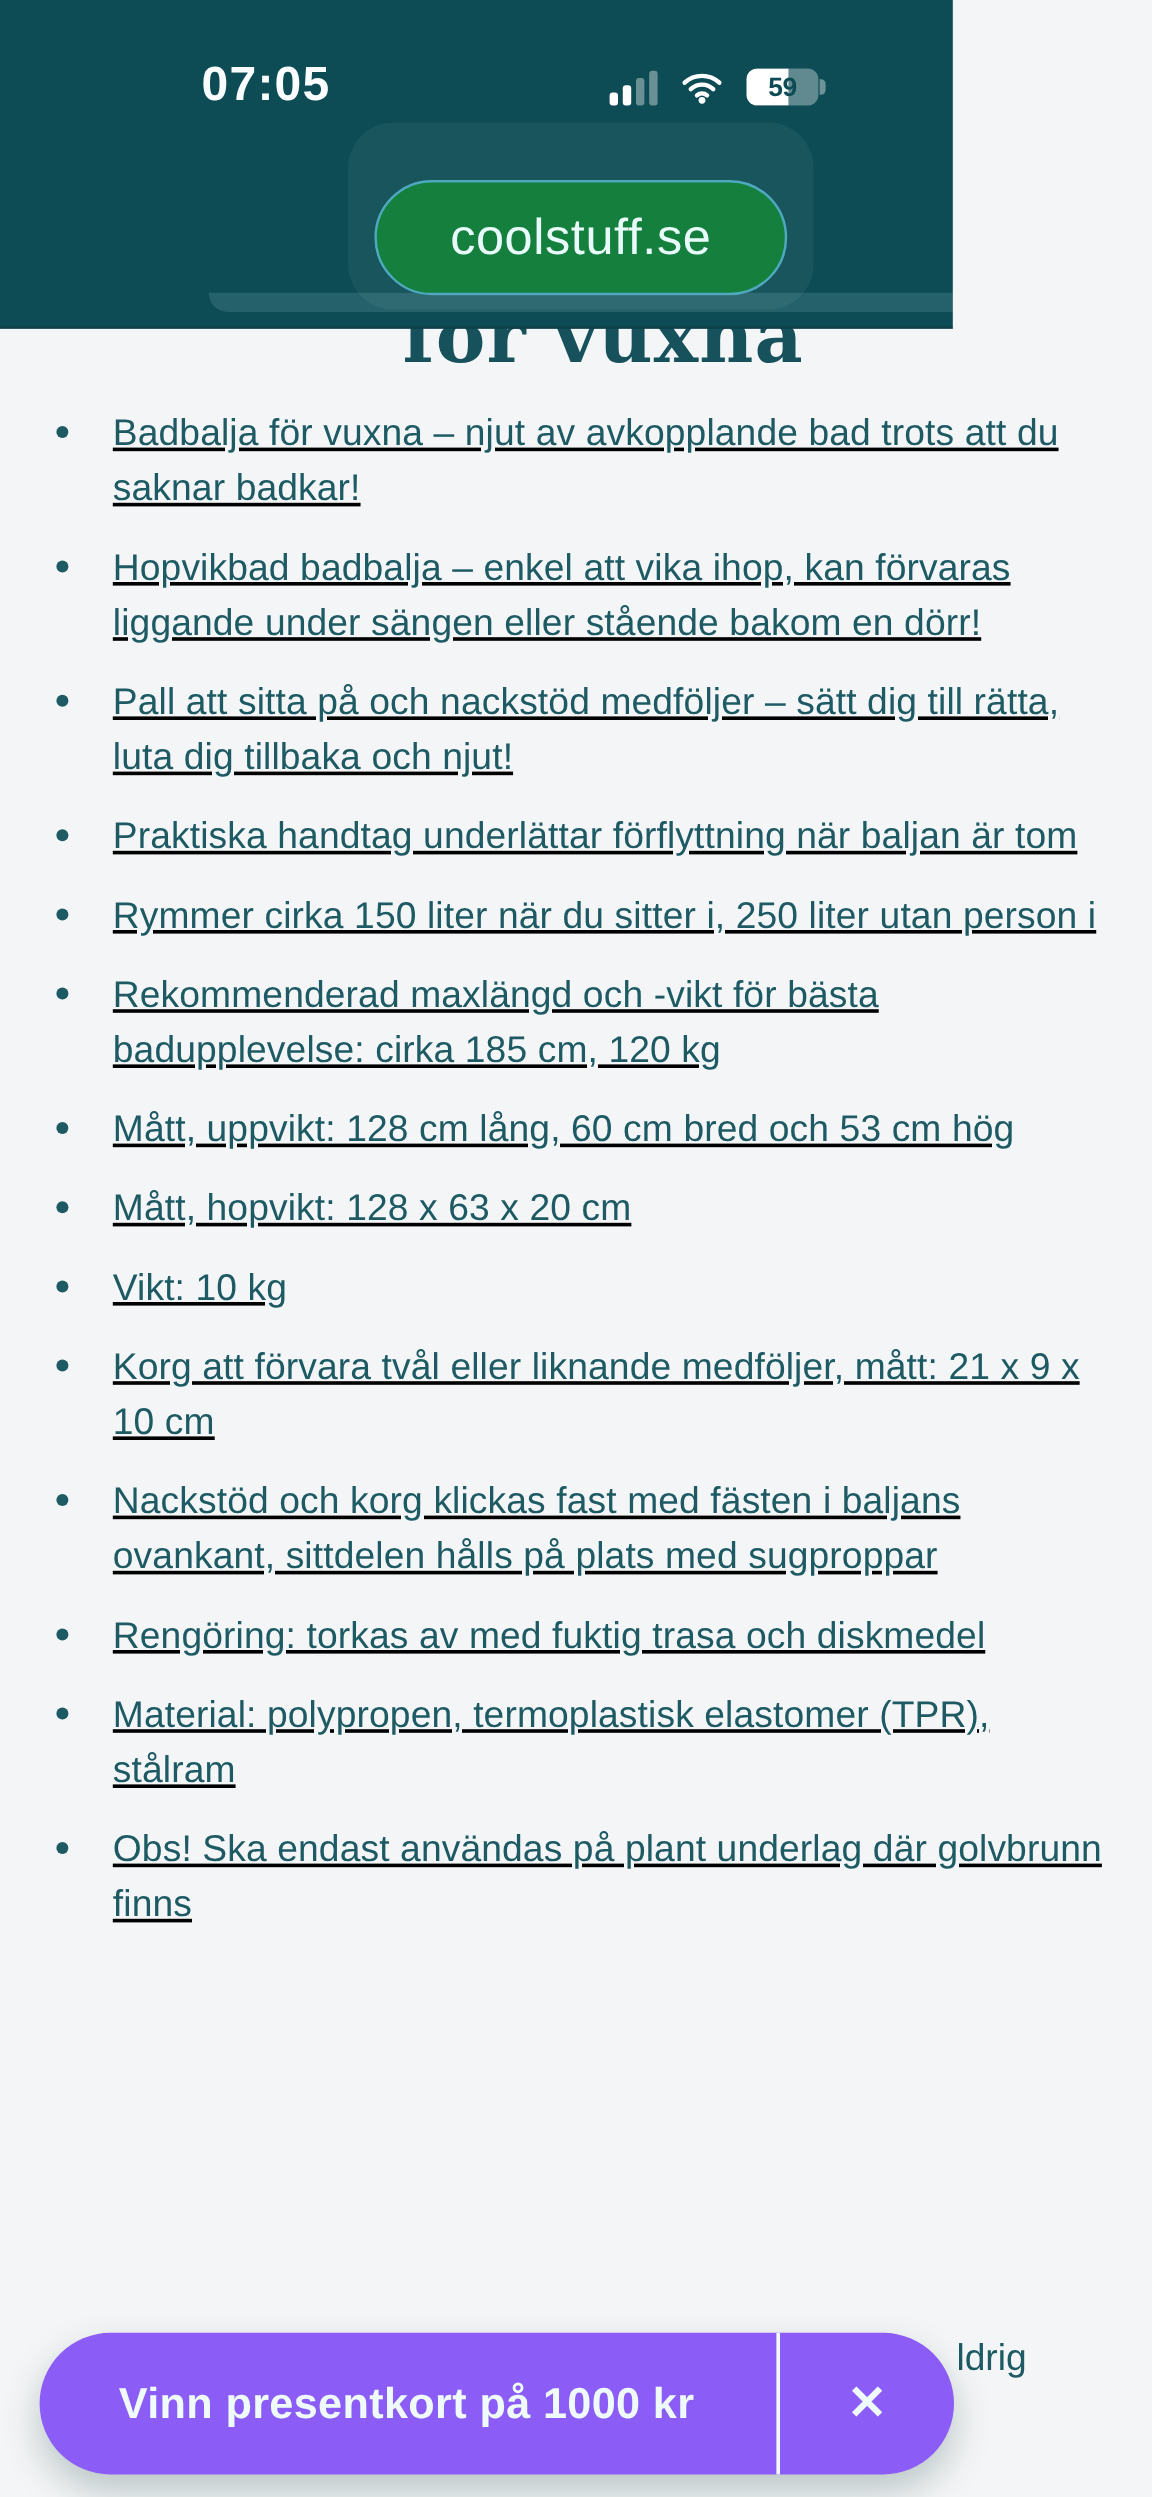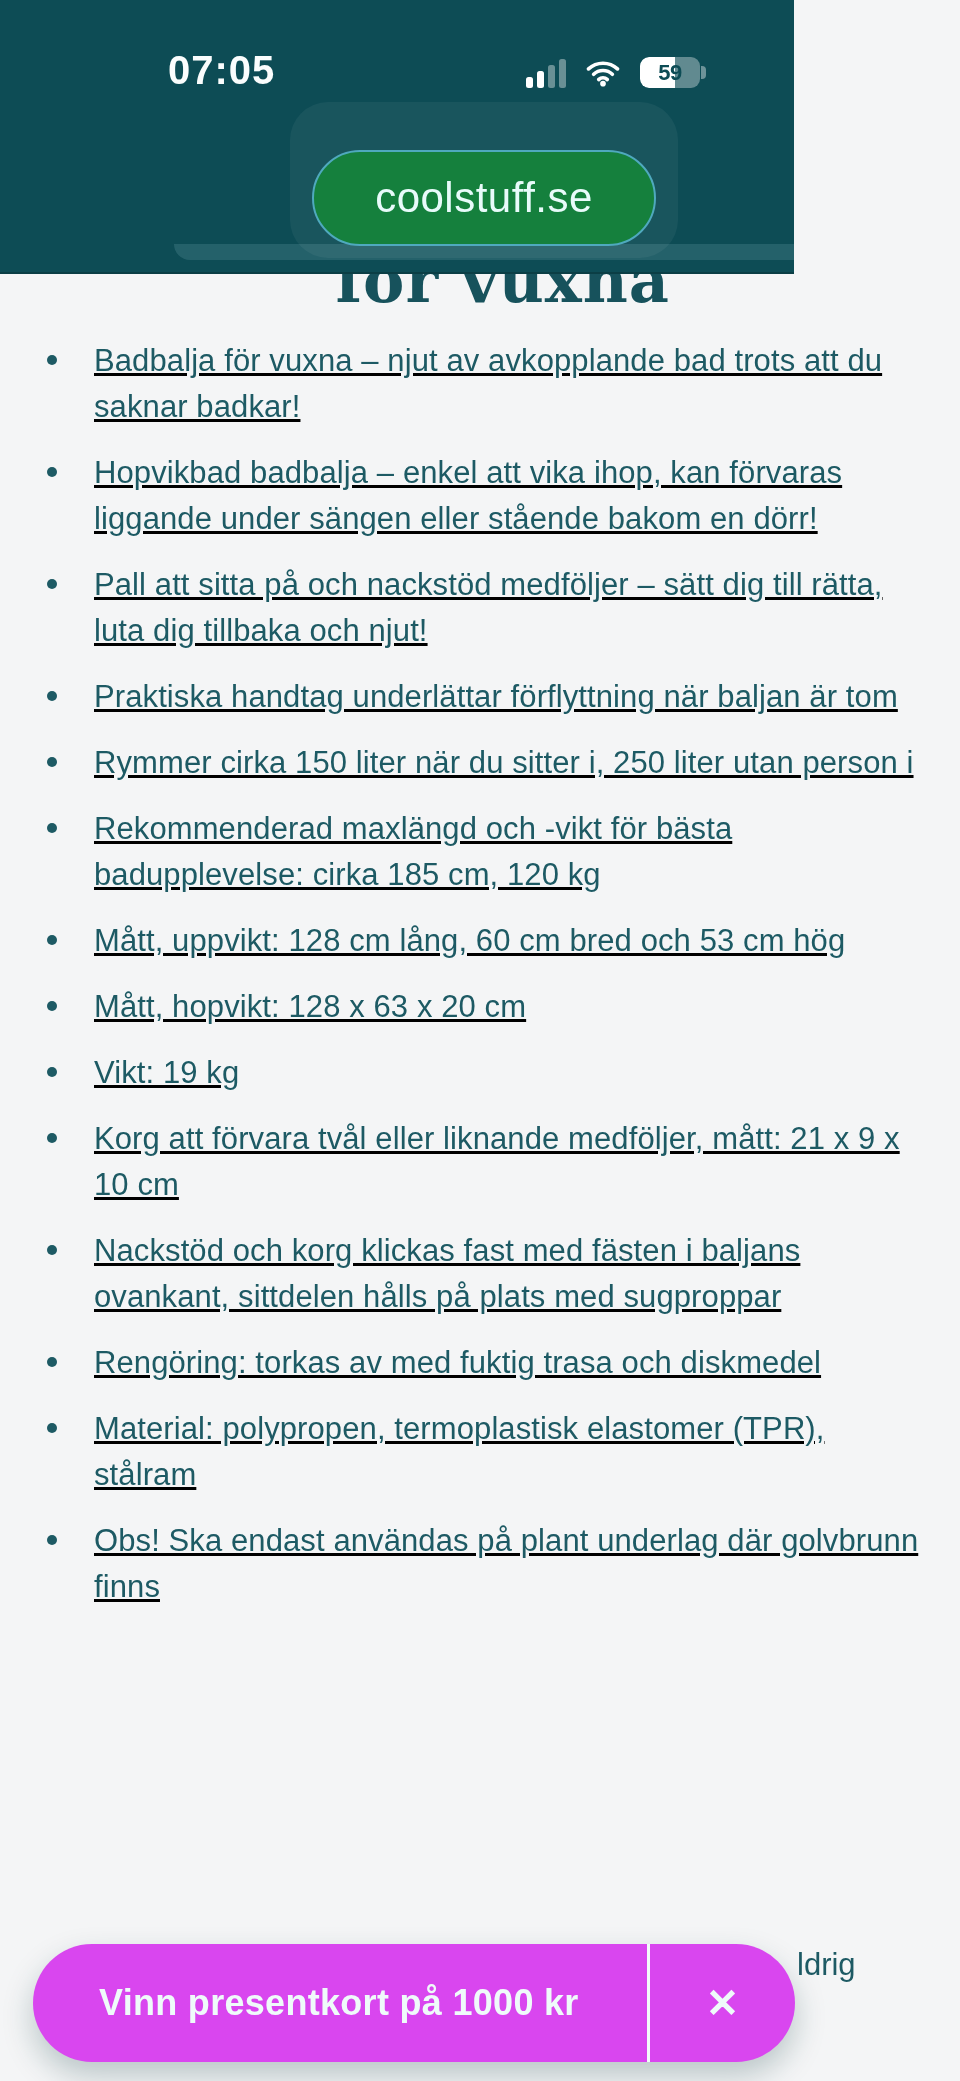--- a/index.html
+++ b/index.html
@@ -16,21 +16,21 @@
     border-bottom:2px solid rgba(8,36,41,0.35);
   }
   .header-band{
     position:absolute;right:0;top:244px;width:620px;height:16px;
     background:rgba(160,210,215,0.16);border-radius:0 0 0 16px;
   }
   .time{
     position:absolute;left:168px;top:48px;
     color:#FAFDFD;font-size:40px;font-weight:600;letter-spacing:1px;
   }
-  .status-icons{position:absolute;right:88px;top:54px;height:34px;display:flex;align-items:flex-end;gap:20px;}
+  .status-icons{position:absolute;right:106px;top:54px;height:34px;display:flex;align-items:flex-end;gap:20px;}
   .signal{display:flex;align-items:flex-end;gap:4px;height:30px;}
   .signal i{display:block;width:7px;border-radius:2.5px;background:#FFFFFF;}
   .signal i:nth-child(1){height:11px;}
   .signal i:nth-child(2){height:17px;}
   .signal i:nth-child(3){height:23px;background:rgba(255,255,255,0.38);}
   .signal i:nth-child(4){height:29px;background:rgba(255,255,255,0.38);}
   .wifi{width:34px;height:30px;}
   .battery{position:relative;width:66px;height:31px;}
   .battery .shell{
     position:absolute;left:0;top:0;width:60px;height:31px;border-radius:9px;
@@ -77,21 +77,21 @@
     border-radius:50%;background:#1D5A64;
   }
   .cutoff-fragment{
     position:absolute;left:797px;top:1942px;z-index:1;
     color:#1D5A64;font-size:31px;line-height:46px;
   }
 
   
   .promo{
     position:absolute;left:33px;top:1944px;width:762px;height:118px;border-radius:59px;
-    background:#d946ef;z-index:6;display:flex;align-items:stretch;
+    background:#8b5cf6;z-index:6;display:flex;align-items:stretch;
     box-shadow:0 14px 30px rgba(16,58,64,0.25);cursor:pointer;
   }
   .promo-label{
     flex:1;display:flex;align-items:center;padding-left:66px;
     color:#EFFBFA;font-size:36px;font-weight:700;letter-spacing:0.3px;
   }
   .promo-divider{width:3px;background:#F2FBFA;margin:0;}
   .promo-close{
     width:145px;display:flex;align-items:center;justify-content:center;
     border-radius:0 59px 59px 0;cursor:pointer;
@@ -109,21 +109,21 @@
 
   <ul class="features">
     <li>Badbalja för vuxna – njut av avkopplande bad trots att du saknar badkar!</li>
     <li>Hopvikbad badbalja – enkel att vika ihop, kan förvaras liggande under sängen eller stående bakom en dörr!</li>
     <li>Pall att sitta på och nackstöd medföljer – sätt dig till rätta, luta dig tillbaka och njut!</li>
     <li>Praktiska handtag underlättar förflyttning när baljan är tom</li>
     <li>Rymmer cirka 150 liter när du sitter i, 250 liter utan person i</li>
     <li>Rekommenderad maxlängd och -vikt för bästa badupplevelse: cirka 185 cm, 120 kg</li>
     <li>Mått, uppvikt: 128 cm lång, 60 cm bred och 53 cm hög</li>
     <li>Mått, hopvikt: 128 x 63 x 20 cm</li>
-    <li>Vikt: 19 kg</li>
+    <li>Vikt: 10 kg</li>
     <li>Korg att förvara tvål eller liknande medföljer, mått: 21 x 9 x 10 cm</li>
     <li>Nackstöd och korg klickas fast med fästen i baljans ovankant, sittdelen hålls på plats med sugproppar</li>
     <li>Rengöring: torkas av med fuktig trasa och diskmedel</li>
     <li>Material: polypropen, termoplastisk elastomer (TPR), stålram</li>
     <li>Obs! Ska endast användas på plant underlag där golvbrunn finns</li>
   </ul>
 
   <div class="cutoff-fragment">ldrig</div>
 
   <div class="header">

